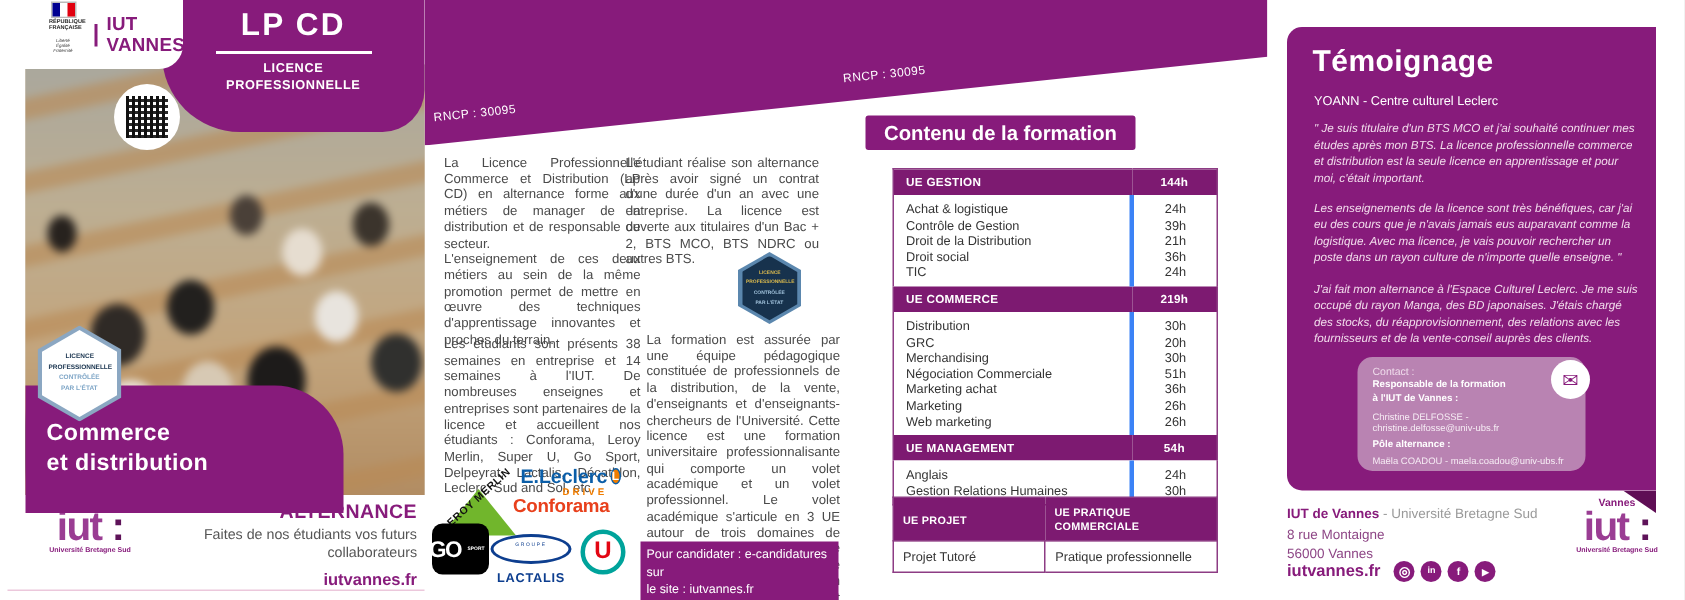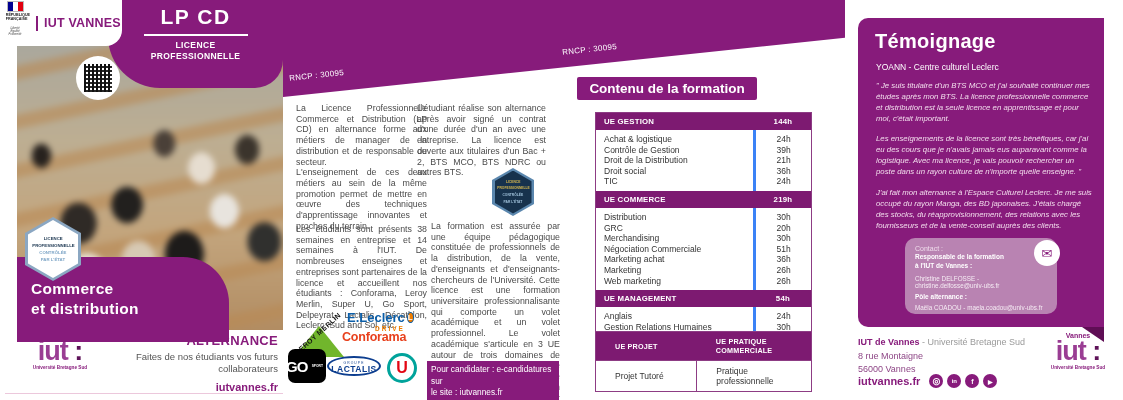--- a/index.html
+++ b/index.html
@@ -20,21 +20,21 @@
       radial-gradient(32px 38px at 62% 72%, #1d1b1a 0 60%, transparent 61%),
       radial-gradient(24px 28px at 76% 58%, #e8e4de 0 60%, transparent 61%),
       radial-gradient(28px 32px at 90% 68%, #30302e 0 60%, transparent 61%),
       radial-gradient(22px 26px at 68% 44%, #e6ddd0 0 60%, transparent 61%),
       radial-gradient(20px 24px at 84% 38%, #3b342c 0 60%, transparent 61%),
       radial-gradient(18px 22px at 55% 36%, #4a4038 0 60%, transparent 61%),
       radial-gradient(16px 20px at 12% 40%, #27221e 0 60%, transparent 61%),
       repeating-linear-gradient(168deg, rgba(193,148,94,0) 0 34px, rgba(185,138,85,.6) 34px 48px),
       linear-gradient(180deg,#a8a79e 0%,#bdae92 35%,#c3a57d 65%,#b08a60 100%);}
   .band-top{left:0;top:0;width:122px;height:46px;background:#fff;border-radius:0 0 16px 0;
-      z-index:6;display:flex;align-items:center;gap:6px;box-sizing:border-box;}
+      z-index:6;display:flex;align-items:center;gap:6px;padding-left:27px;box-sizing:border-box;}
   .rf-logo{width:30px;text-align:center;}
   .rf-flag{width:15px;height:9px;margin:0 auto 1px;display:flex;border:.5px solid #bbb;}
   .rf-flag i{flex:1;} .rf-b{background:#000091;} .rf-w{background:#fff;} .rf-r{background:#e1000f;}
   .rf-text{font-size:6px;transform:scale(.62);transform-origin:top center;font-weight:800;
       color:#1a1a1a;line-height:1.05;}
   .rf-motto{font-size:6px;transform:scale(.5);transform-origin:top center;font-style:italic;color:#444;line-height:1.05;}
   .iutv-sep{width:0;height:15px;border-left:2px solid #871b7b;}
   .iutv{color:#871b7b;font-weight:800;font-size:12.5px;letter-spacing:.2px;}
   .lp-banner{left:108px;top:0;width:175px;height:88px;background:#871b7b;
       border-radius:0 0 28px 52px;z-index:5;text-align:center;color:#fff;}
@@ -101,38 +101,38 @@
       font-size:8px;display:flex;align-items:center;justify-content:center;border:1px solid #0b5ea8;box-sizing:border-box;}
   .lec-sub{color:#f07d00;font-weight:800;font-size:6.5px;letter-spacing:2px;margin-left:28px;}
   .conf{left:342px;top:330px;color:#e8401c;font-weight:800;font-size:12.5px;letter-spacing:-.2px;}
   .go{left:288px;top:349px;width:38px;height:34px;background:#000;border-radius:7px;color:#fff;
       display:flex;align-items:center;justify-content:center;}
   .go-main{font-weight:800;font-size:15px;letter-spacing:-1px;}
   .go-sub{font-size:6px;transform:scale(.55);font-weight:700;}
   .lac{left:327px;top:356px;width:54px;height:20px;border:2px solid #0d3e8f;border-radius:50%;
       text-align:center;background:#fff;box-sizing:border-box;}
   .lac-top{font-size:6px;transform:scale(.55);transform-origin:bottom center;letter-spacing:2px;color:#0d3e8f;margin-top:1px;line-height:1;}
-  .lac-name{font-size:8.5px;font-weight:800;color:#0d3e8f;letter-spacing:.5px;line-height:1;margin-top:0;}
+  .lac-name{font-size:8.5px;font-weight:800;color:#0d3e8f;letter-spacing:.5px;line-height:1;margin-top:16px;}
   .su{left:387px;top:353px;width:30px;height:30px;border-radius:50%;border:3px solid #00a39b;
       background:#fff;display:flex;align-items:center;justify-content:center;box-sizing:border-box;}
   .su-u{color:#e30613;font-weight:800;font-size:16px;line-height:1;}
 
   
   .contenu-title{left:577px;top:77px;width:180px;height:23px;background:#871b7b;color:#fff;
       font-weight:800;font-size:13.5px;display:flex;align-items:center;justify-content:center;border-radius:2px;}
   table.ue{position:absolute;left:595px;top:112px;width:217px;border-collapse:collapse;
       font-size:8.5px;color:#333;border:1px solid #8d3c84;}
   table.ue col.c1{width:160px;} table.ue col.c2{width:57px;}
   tr.sec-h td{background:#7d1a71;color:#fff;font-weight:700;font-size:7.8px;padding:4px 8px;letter-spacing:.2px;}
   tr.sec-h td.c{text-align:center;padding:4px 2px;}
   tr.sec-b td{padding:4px 8px;line-height:10.6px;vertical-align:top;background:#fff;}
   tr.sec-b td.c{text-align:center;border-left:3px solid #3b82f6;padding:4px 2px;}
   table.ue2{position:absolute;left:595px;top:331px;width:217px;border-collapse:collapse;
       font-size:8.5px;color:#333;border:1px solid #8d3c84;}
-  table.ue2 td{padding:5px 19px;}
+  table.ue2 td{padding:5px 6px;}
   table.ue2 tr.h td{background:#7d1a71;color:#fff;font-weight:700;font-size:7.2px;letter-spacing:.2px;}
   table.ue2 tr.b td{background:#fff;border:1px solid #8d3c84;}
 
   
   .tcard{left:858px;top:18px;width:246px;height:309px;background:#871b7b;border-radius:10px 0 0 10px;z-index:2;}
   .tcard-fold{left:1082px;top:327px;width:22px;height:15px;background:#5f0e55;
       clip-path:polygon(0 0,100% 0,100% 100%);}
   .t-title{left:875px;top:30px;color:#fff;font-weight:800;font-size:20px;letter-spacing:.3px;z-index:3;}
   .t-author{left:876px;top:62px;color:#fff;font-size:8.5px;z-index:3;}
   .t-quote{left:876px;top:80px;width:216px;color:#f2dcec;font-style:italic;font-size:7.8px;line-height:1.42;z-index:3;}

